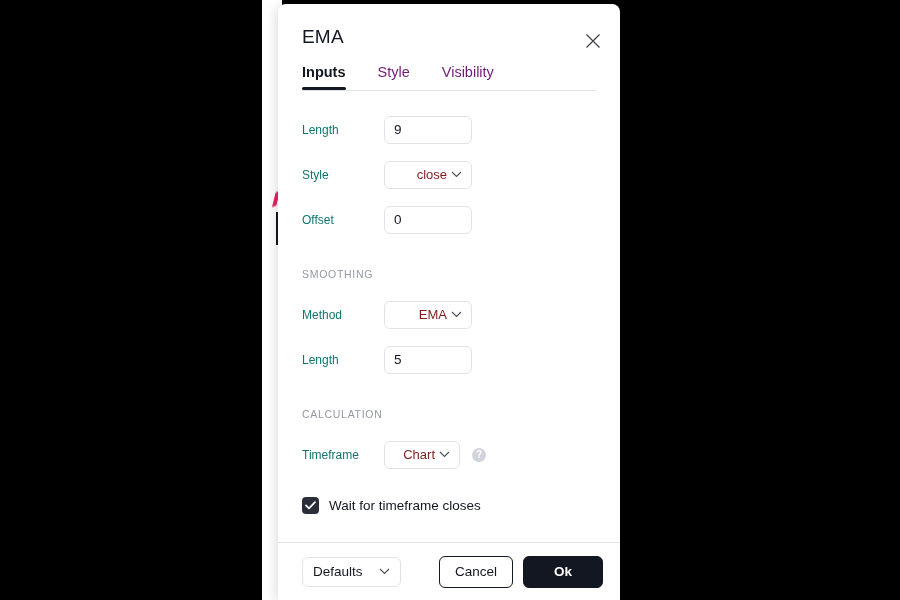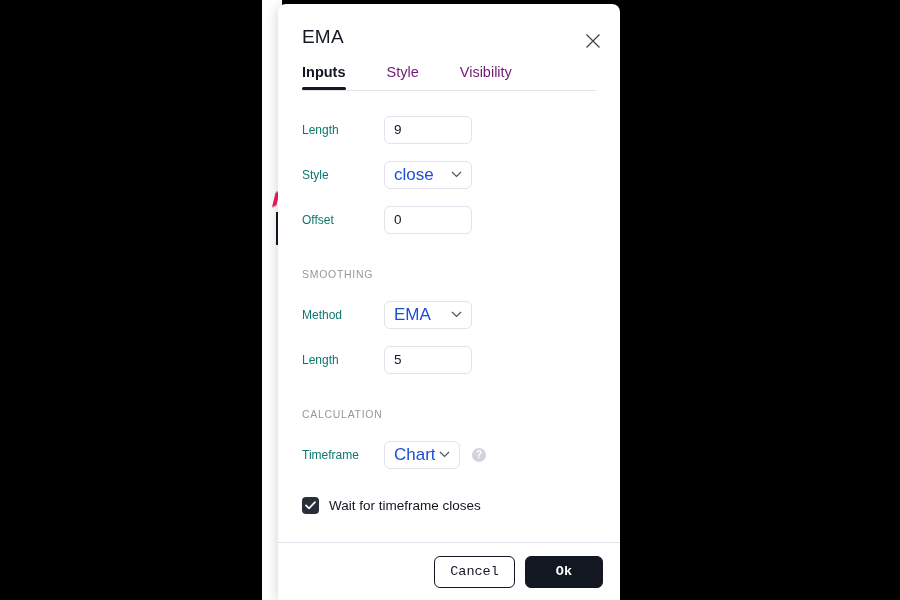--- a/index.html
+++ b/index.html
@@ -98,21 +98,21 @@
 
   
   .tabs-wrap {
     position: relative;
     flex: 0 0 auto;
     margin-top: 16px;
     padding: 0 24px;
   }
   .tabs {
     display: flex;
-    gap: 41px;
+    gap: 32px;
     position: relative;
   }
   .tab {
     font-size: 14.5px;
     color: #701a75;
     padding: 0 0 10px 0;
     cursor: pointer;
     position: relative;
     white-space: nowrap;
   }
@@ -177,25 +177,26 @@
     border: 1px solid #e0e3eb;
     border-radius: 6px;
     background: #ffffff;
     display: flex;
     align-items: center;
     padding: 0 9px;
     cursor: pointer;
   }
   .select-box.wide { width: 76px; }
   .select-value {
-    font-size: 17px;
-    color: #1d4ed8;
+    font-size: 13px;
+    color: #7f1d1d;
     flex: 1 1 auto;
     white-space: nowrap;
     overflow: hidden;
+    text-align: right;
   }
   .caret {
     flex: 0 0 auto;
     margin-left: 4px;
     display: block;
   }
 
   .section-label {
     font-size: 10.5px;
     letter-spacing: 0.7px;
@@ -273,21 +274,21 @@
 
   .btn {
     height: 32px;
     box-sizing: border-box;
     border-radius: 6px;
     font-size: 13.5px;
     display: flex;
     align-items: center;
     justify-content: center;
     cursor: pointer;
-    font-family: Liberation Mono, monospace;
+    font-family: Liberation Sans, sans-serif;
   }
   .btn-cancel {
     border: 1px solid #131722;
     background: #ffffff;
     color: #131722;
     padding: 0 15px;
     margin-right: 10px;
   }
   .btn-ok {
     border: 1px solid #131722;
@@ -391,19 +392,27 @@
           <svg width="11" height="9" viewBox="0 0 11 9" aria-hidden="true">
             <path d="M1 4.4 L4 7.4 L10 1.2" stroke="#ffffff" stroke-width="1.7" fill="none" stroke-linecap="round" stroke-linejoin="round"></path>
           </svg>
         </div>
         <div class="check-label">Wait for timeframe closes</div>
       </div>
 
     </div>
 
     <div class="dlg-footer">
+      <div class="defaults-btn">
+        <span>Defaults</span>
+        <span>
+          <svg class="caret" width="11" height="7" viewBox="0 0 11 7" aria-hidden="true">
+            <path d="M1 1 L5.5 5.5 L10 1" stroke="#50535e" stroke-width="1.2" fill="none"></path>
+          </svg>
+        </span>
+      </div>
       <div class="footer-spacer"></div>
       <div class="btn btn-cancel">Cancel</div>
       <div class="btn btn-ok">Ok</div>
     </div>
 
   </div>
 </div>
 
 </body></html>

